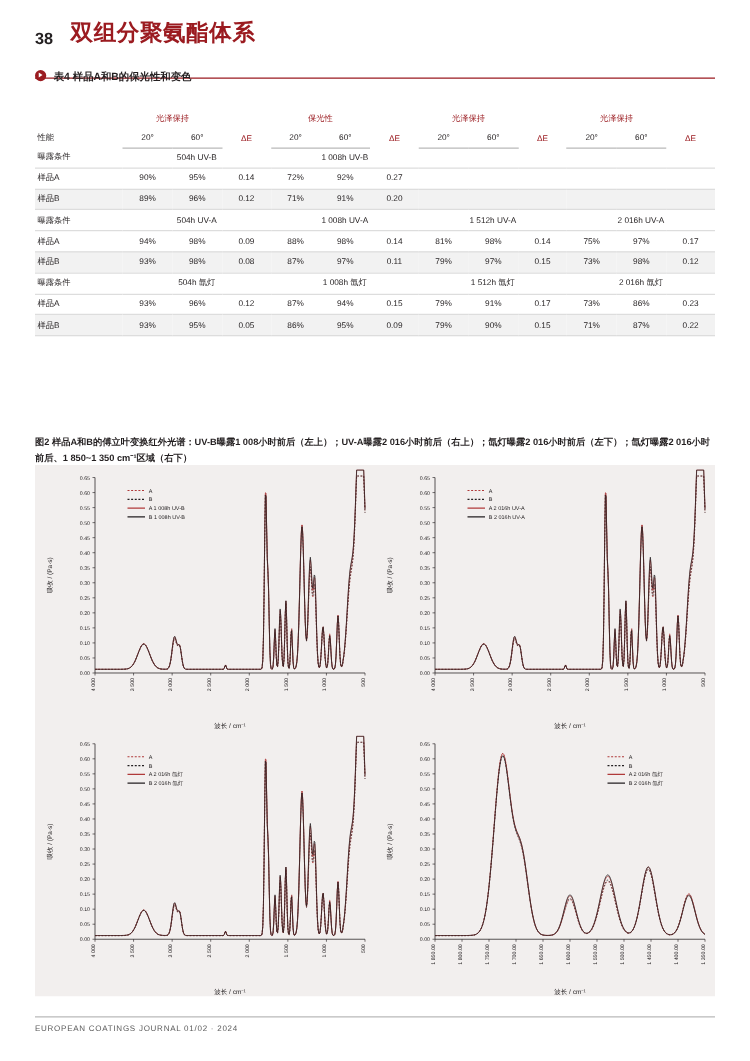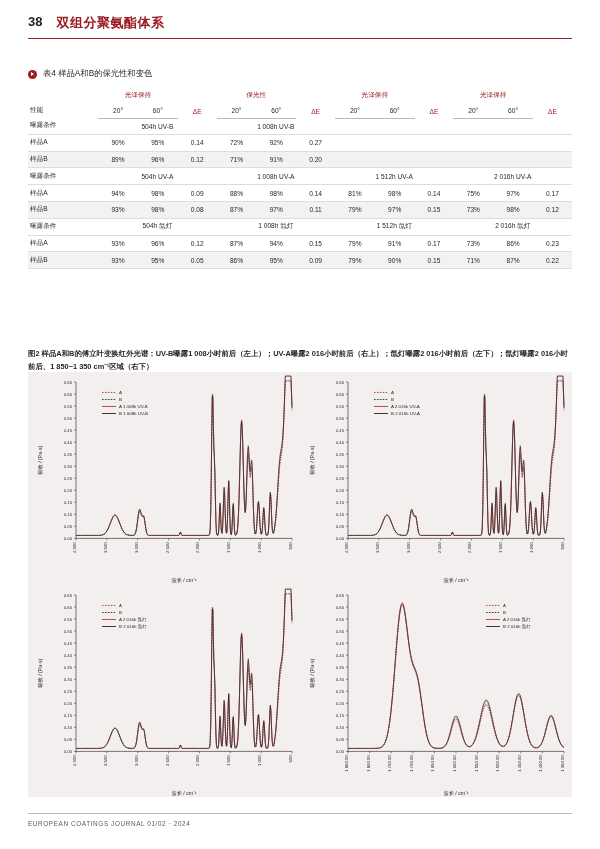--- a/index.html
+++ b/index.html
@@ -11,35 +11,35 @@
     position:relative;
     overflow:hidden;
   }
   .page{
     position:absolute;inset:0;
     padding:0;
   }
   
   .header{
     position:absolute;left:28px;top:14px;right:28px;
-    display:flex;align-items:flex-start;gap:14px;
+    display:flex;align-items:flex-end;gap:14px;
     border-bottom:1.6px solid #9b1b20;
-    padding-bottom:6px;
+    padding-bottom:24px;
   }
   .page-num{
     font-size:13px;font-weight:bold;color:#231f20;letter-spacing:0;
   }
   .header-title{
-    font-size:13px;font-weight:bold;color:#9b1b20;letter-spacing:0.5px;
+    font-size:18px;font-weight:bold;color:#9b1b20;letter-spacing:0.5px;
   }
   
   .tbl-caption{
-    position:absolute;left:28px;top:68px;
-    display:flex;align-items:flex-end;gap:6px;
-    font-size:8.3px;font-weight:normal;color:#231f20;
+    position:absolute;left:28px;top:56px;
+    display:flex;align-items:flex-start;gap:6px;
+    font-size:8.3px;font-weight:bold;color:#231f20;
   }
   .bullet-arrow{
     width:9px;height:9px;border-radius:50%;
     background:#9b1b20;display:inline-block;position:relative;
   }
   .bullet-arrow::after{
     content:"";position:absolute;left:3px;top:2.3px;
     border-left:3.6px solid #fff;
     border-top:2.2px solid transparent;
     border-bottom:2.2px solid transparent;

